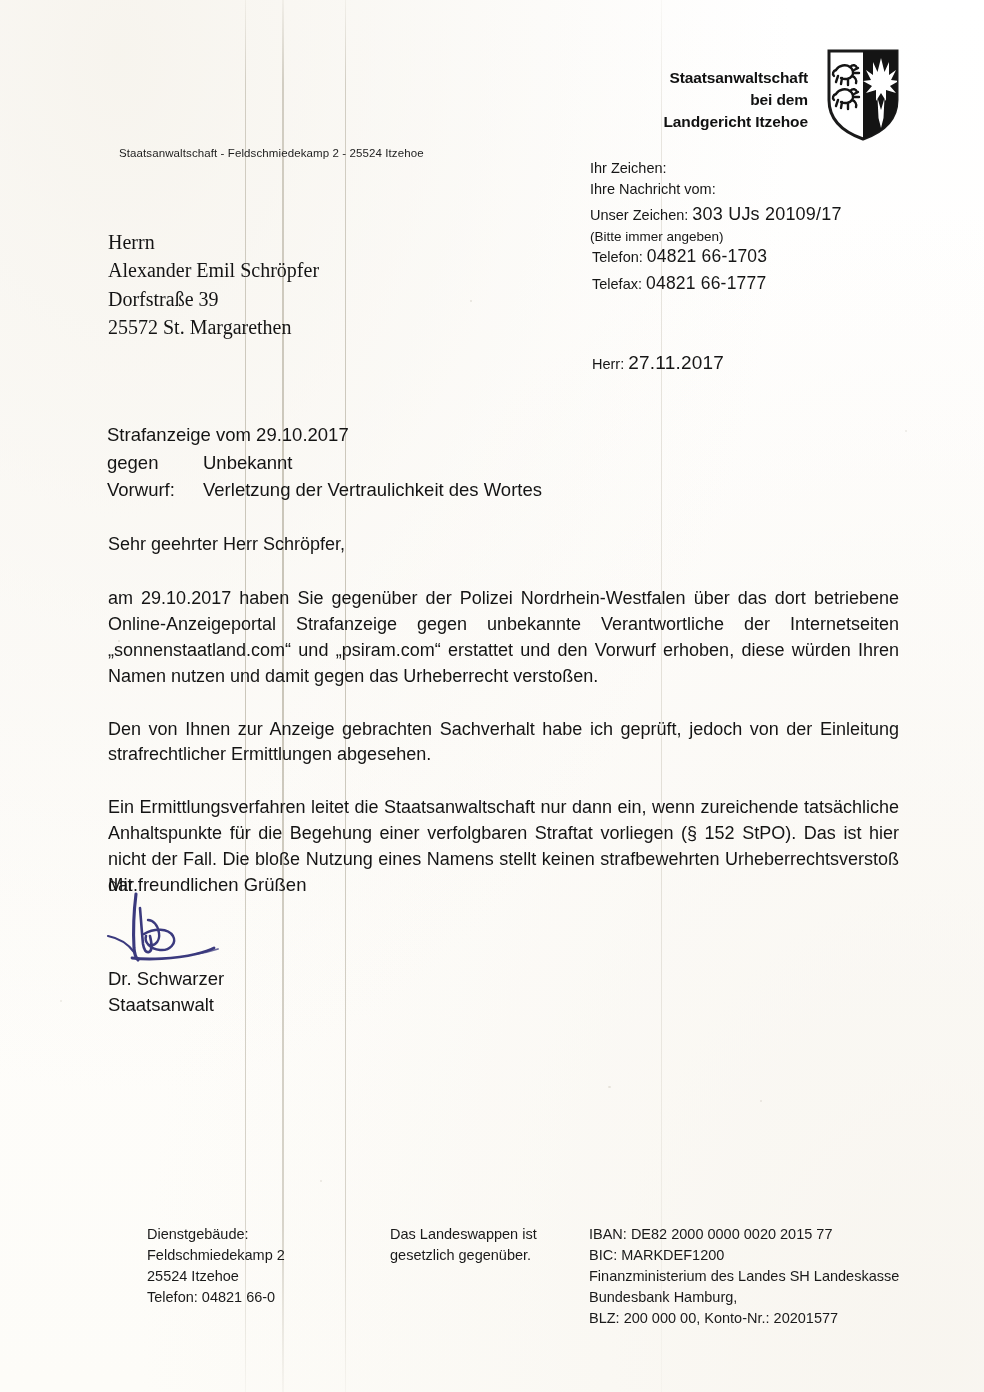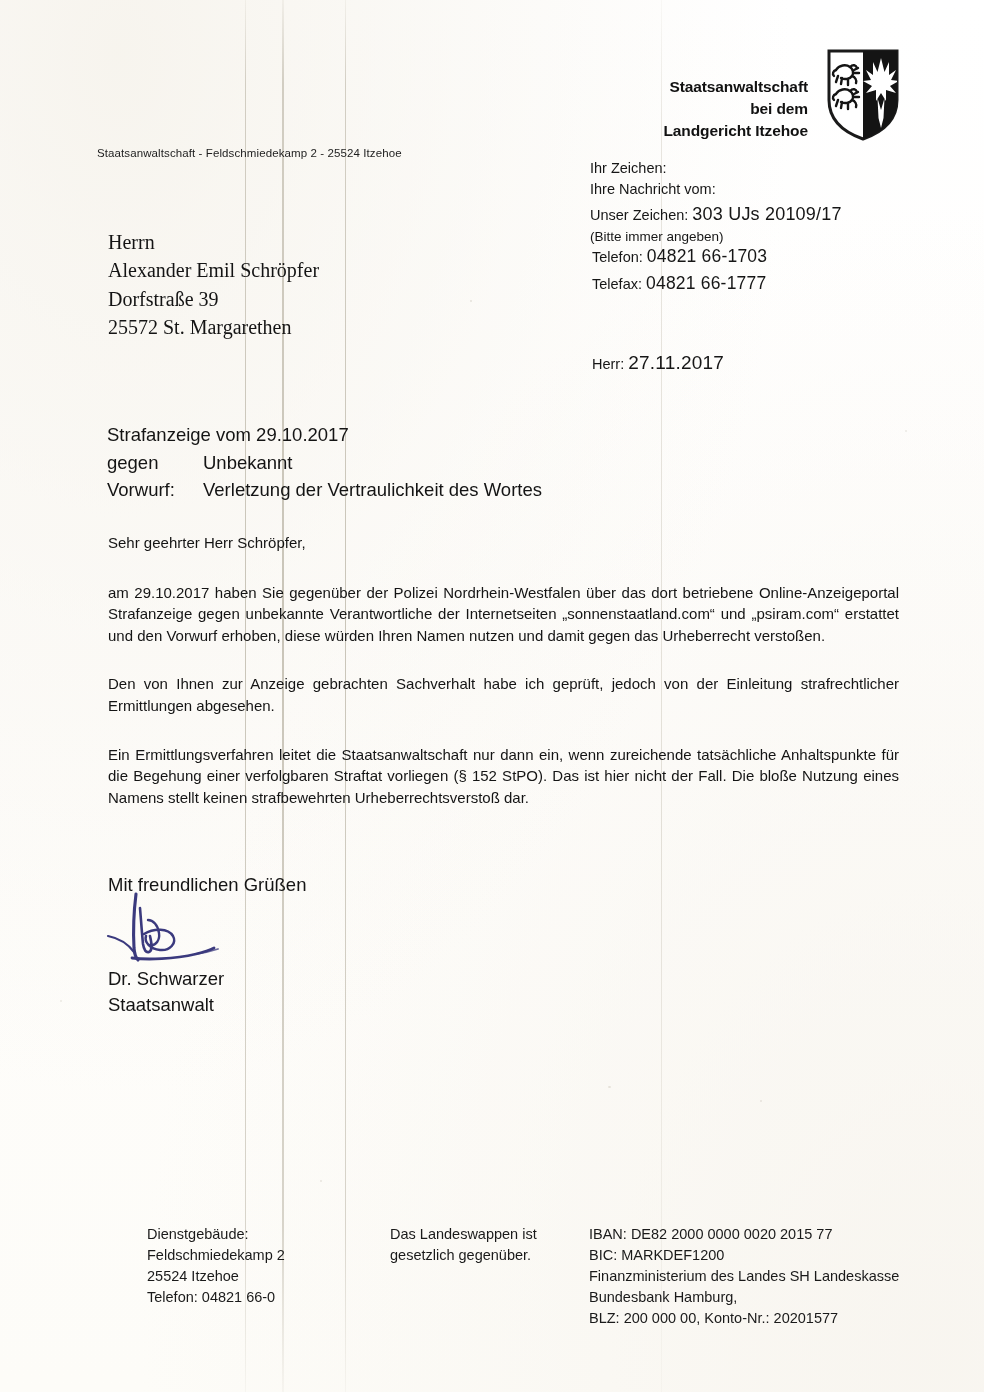--- a/index.html
+++ b/index.html
@@ -51,38 +51,38 @@
   .fold.wide { width: 2px; }
 
   
   #letterhead {
     position: absolute;
     left: 560px;
     top: 48px;
     width: 340px;
     display: flex;
     justify-content: flex-end;
-    align-items: flex-end;
+    align-items: center;
     gap: 18px;
   }
   #letterhead-text {
     text-align: right;
     font-weight: bold;
     font-size: 15.5px;
     line-height: 1.42;
     letter-spacing: -0.1px;
     color: #111;
     padding-top: 10px;
   }
   #coat-of-arms { width: 74px; height: 94px; flex: none; }
 
   
   #sender-line {
     position: absolute;
-    left: 97px;
+    left: 119px;
     top: 147px;
     font-size: 11.5px;
     letter-spacing: 0.1px;
     color: #1d1d1d;
     white-space: nowrap;
   }
   #address-block {
     position: absolute;
     left: 108px;
     top: 228px;
@@ -138,21 +138,21 @@
   }
   .subject-row { display: flex; }
   .subject-label { width: 96px; flex: none; }
 
   
   #body {
     position: absolute;
     left: 108px;
     top: 532px;
     width: 808px;
-    font-size: 15px;
+    font-size: 18px;
     line-height: 1.44;
     color: #141414;
   }
   #salutation { margin-bottom: 28px; }
   #body p {
     margin: 0 17px 27px 0;
     text-align: justify;
     text-justify: inter-word;
     hyphens: manual;
   }

